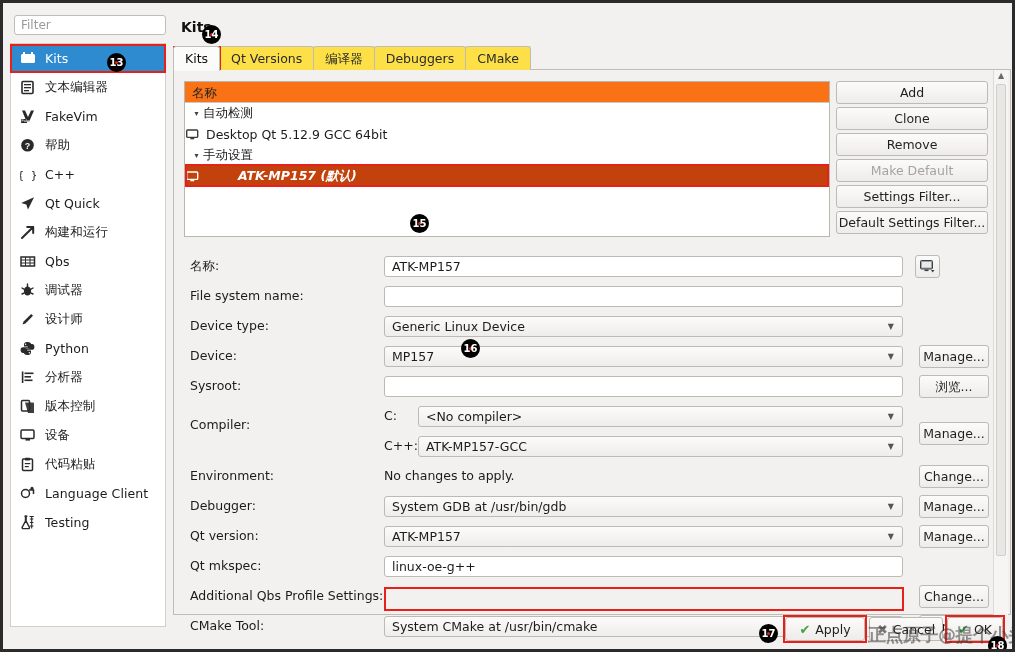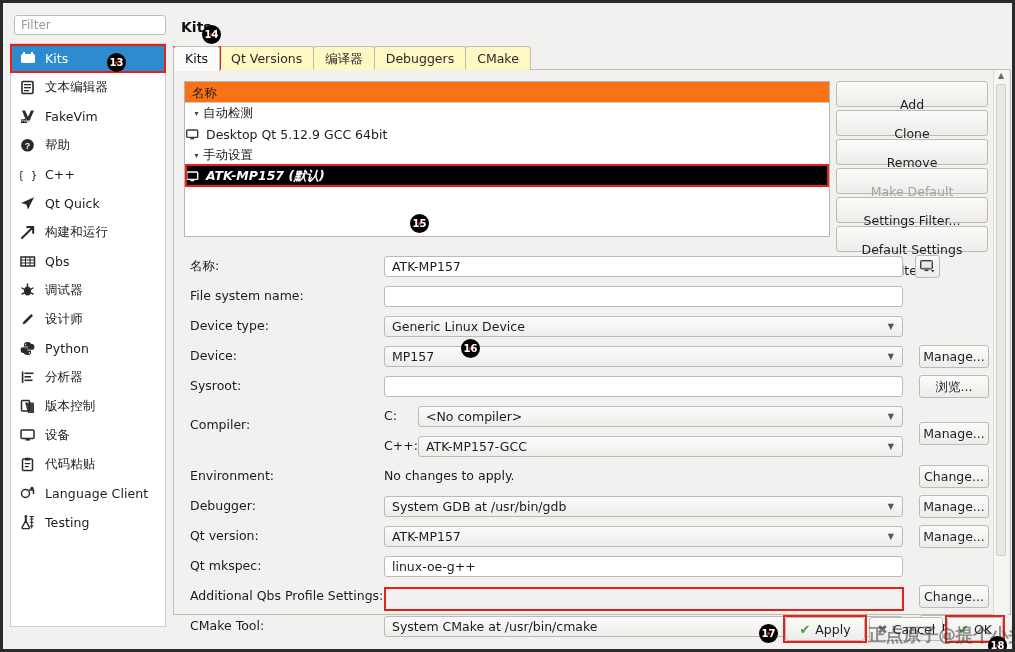--- a/index.html
+++ b/index.html
@@ -112,21 +112,21 @@
   .tab {
     position: relative;
     float: left;
     height: 28px;
     padding: 0 11px;
     line-height: 23px;
     font-size: 12.5px;
     box-sizing: border-box;
     border: 1px solid #c0bdb9;
     border-bottom: none;
-    background: #fef9c3;
+    background: #fde047;
     color: #2a2a2a;
     margin-right: -1px;
     border-radius: 3px 3px 0 0;
     cursor: default;
   }
   .tab.active {
     background: #fbfbfa;
     color: #111;
     z-index: 3;
     height: 25px;
@@ -167,24 +167,25 @@
     align-items: center;
     height: 21px;
     font-size: 12.5px;
     color: #1b1b1b;
     box-sizing: border-box;
     cursor: default;
   }
   .tree-row.group { padding-left: 5px; }
   .tree-row.child { }
   .tree-row.selected {
-    background: #000000;
+    background: #c2410c;
     color: #ffffff;
     font-style: italic;
     font-weight: bold;
+    gap: 32px;
   }
   .caret {
     width: 13px;
     flex: 0 0 13px;
     font-size: 8px;
     color: #444;
     display: flex; align-items: center; justify-content: center;
   }
   .mon-ico {
     width: 15px; flex: 0 0 15px;
@@ -225,21 +226,21 @@
     box-sizing: border-box;
     border: 1px solid #bdbab6;
     border-radius: 3px;
     background: linear-gradient(#fbfbfa, #eeecea);
     font-family: "DejaVu Sans", "Liberation Sans", sans-serif;
     font-size: 12.5px;
     color: #1f1f1f;
     text-align: center;
     line-height: 21px;
     cursor: default;
-    padding: 12px;
+    padding: 0;
   }
   .btn.disabled { color: #a6a3a0; }
 
   
   #vscroll {
     position: absolute;
     right: 7px; top: 67px;
     width: 15px; height: 545px;
     background: #f6f5f4;
     border-left: 1px solid #dcd9d6;

